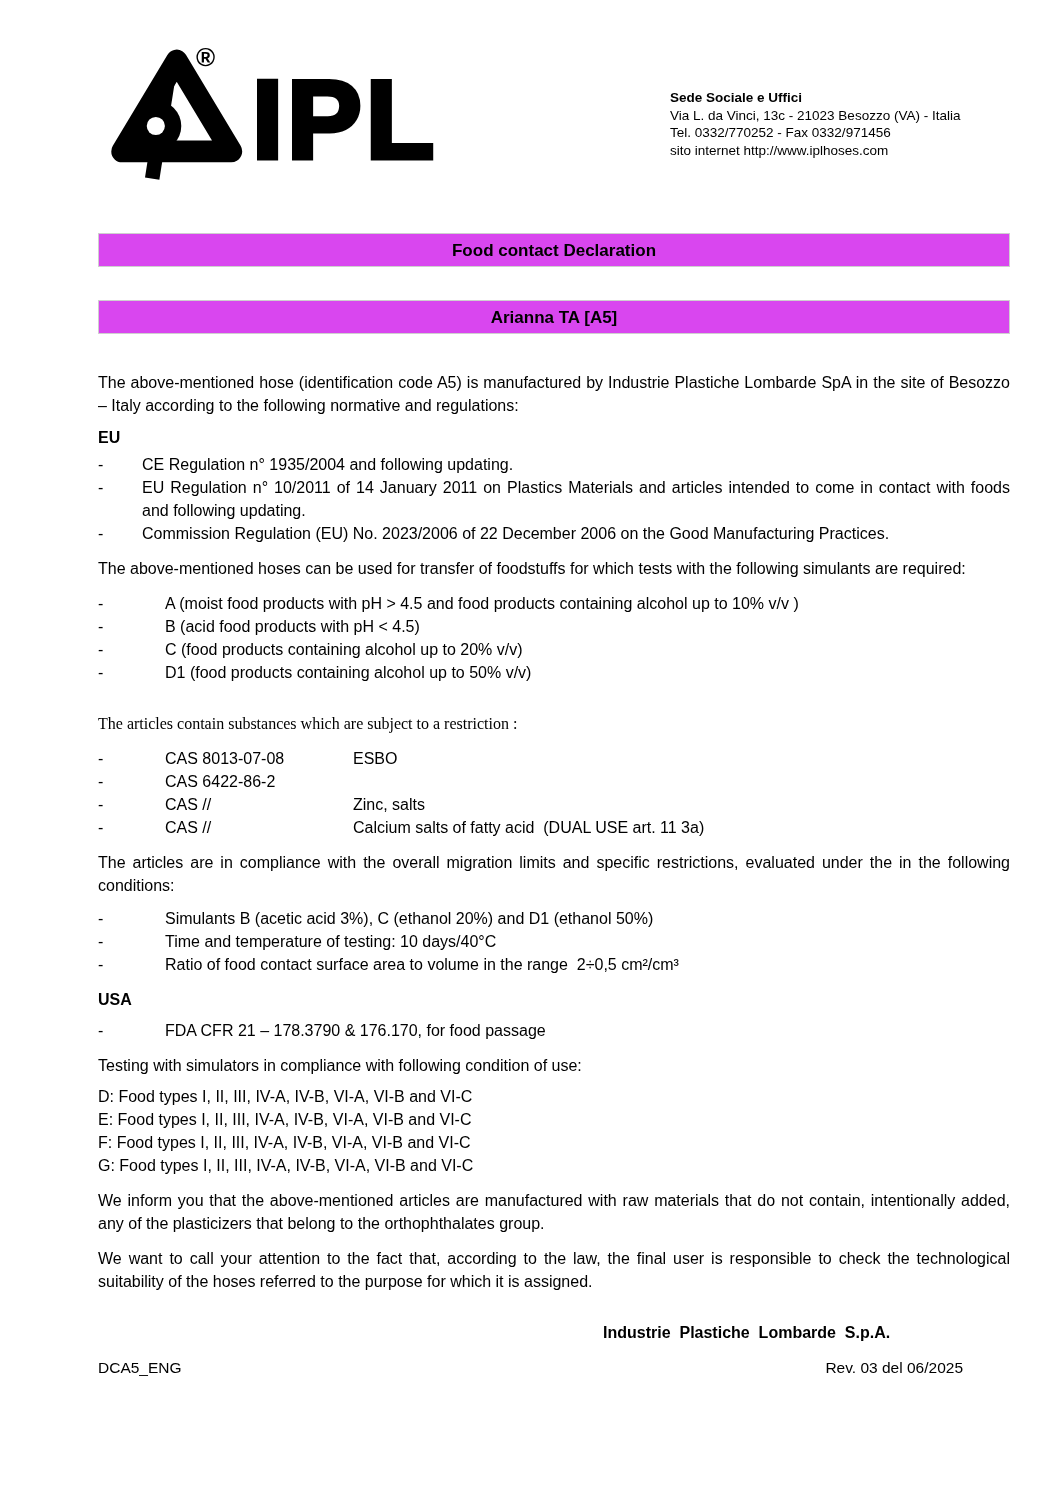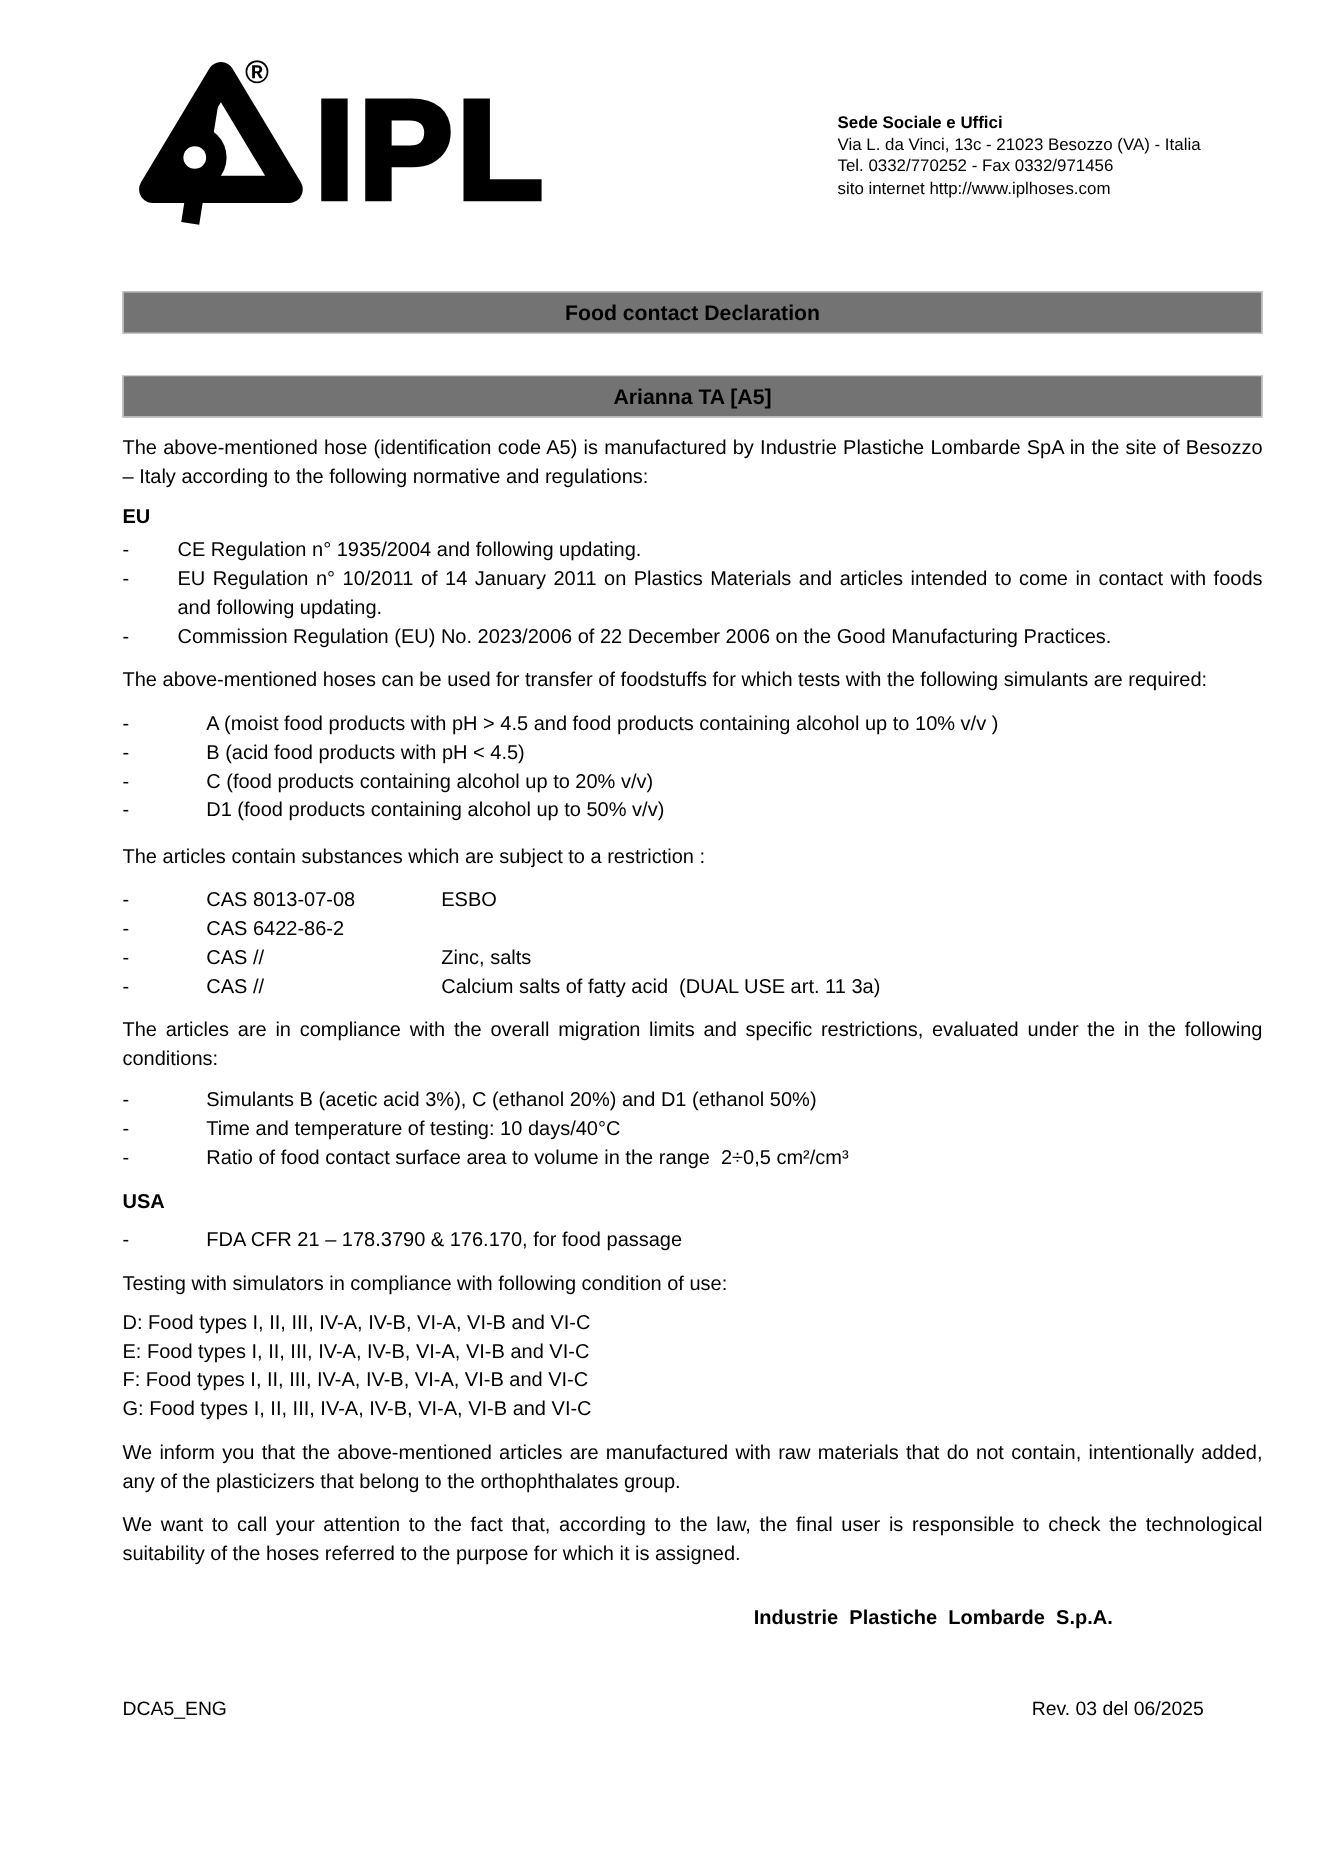--- a/index.html
+++ b/index.html
@@ -29,32 +29,32 @@
   .address .addr-title { font-weight: bold; }
 
   
   .content {
     position: absolute; left: 98px; top: 0; width: 912px;
     font-size: 16px; line-height: 23px;
     padding-top: 233px;
   }
   .bar {
     height: 34px;
-    background: #737373;
+    background: #d946ef;
     border: 1px solid #cfcfcf;
     box-sizing: border-box;
     display: flex; align-items: center; justify-content: center;
     font-size: 17px; font-weight: bold;
   }
   .bar + .bar { margin-top: 33px; }
 
   p { margin: 0; }
   .just { text-align: justify; }
-  .mt23 { margin-top: 13px; }
-  .mt14 { margin-top: 14px; }
+  .mt23 { margin-top: 37px; }
+  .mt14 { margin-top: 28px; font-family: Liberation Serif, serif; }
   .mt12 { margin-top: 12px; }
   .mt10 { margin-top: 10px; }
   .mt9  { margin-top: 9px; }
   .mt8  { margin-top: 8px; }
   .mt4  { margin-top: 4px; }
 
   .h { font-weight: bold; }
 
   .li { display: flex; align-items: flex-start; }
   .li .dash { flex: 0 0 auto; }

